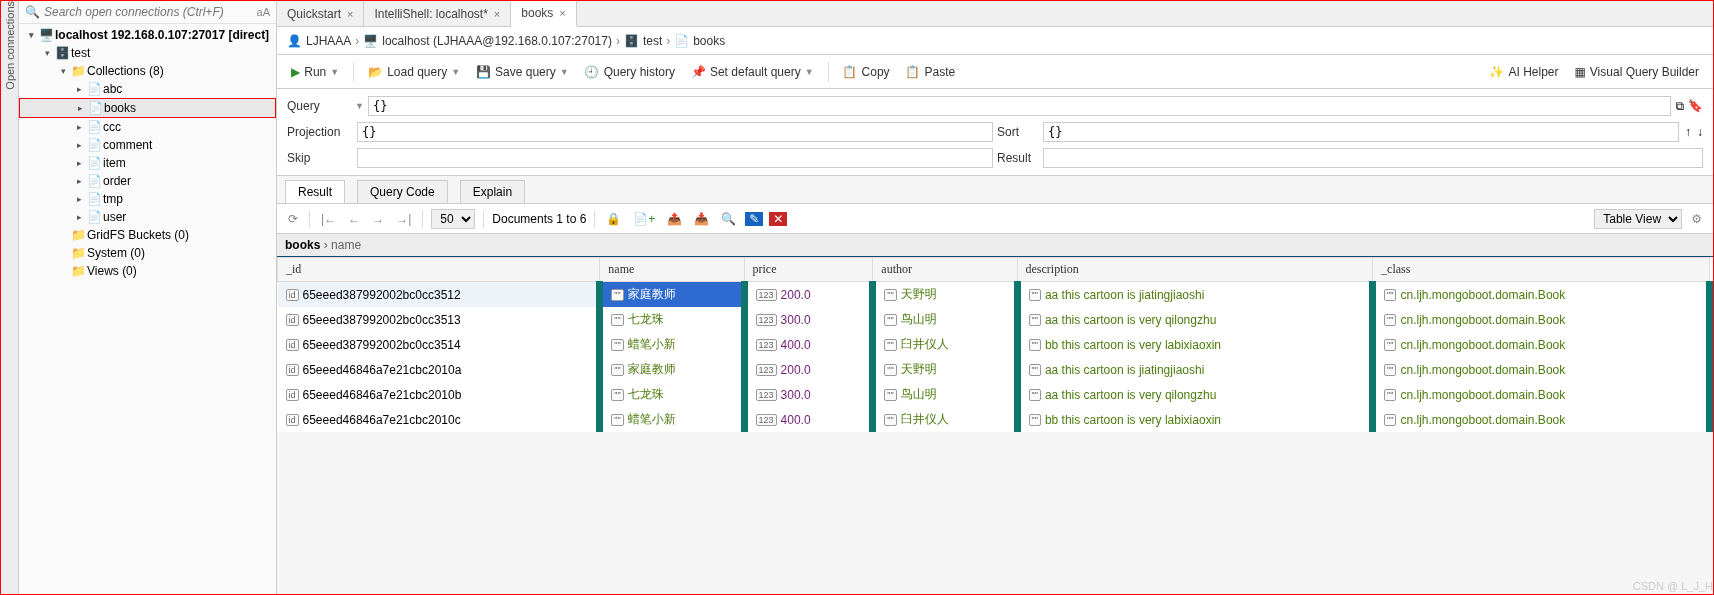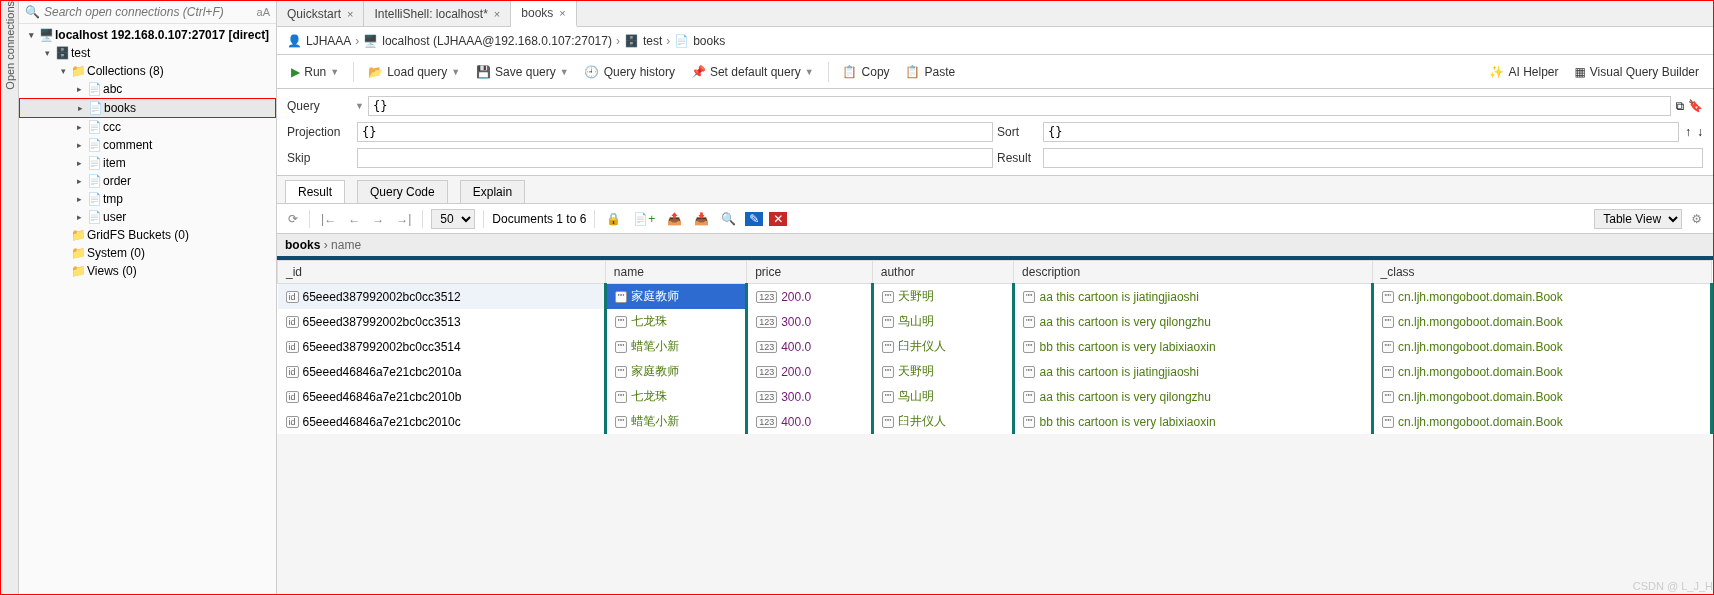--- a/index.html
+++ b/index.html
@@ -37,25 +37,25 @@
 .qrow input { flex: 1; border: 1px solid #ccc; padding: 2px 4px; height: 20px; font-family: monospace; }
 .qrow .half { flex: 1; display: flex; align-items: center; gap: 6px; }
 .qrow .half label { width: 40px; }
 .result-tabs { display: flex; background: #f5f5f5; border-bottom: 1px solid #ccc; padding: 4px 8px 0 8px; gap: 12px; }
 .rtab { padding: 4px 12px; border: 1px solid #ccc; border-bottom: none; background: #f0f0f0; cursor: default; }
 .rtab.active { background: #fff; }
 .result-toolbar { display: flex; align-items: center; height: 30px; background: #fff; border-bottom: 1px solid #ccc; padding: 0 8px; gap: 6px; }
 .result-toolbar .sep { width: 1px; height: 18px; background: #ddd; margin: 0 2px; }
 .result-toolbar select { border: 1px solid #ccc; height: 20px; padding: 0 4px; }
 .result-toolbar .navbtn { color: #888; padding: 0 3px; cursor: default; }
-.table-header-path { background: #ececec; border-bottom: 4px solid #0c4a6e; padding: 4px 8px; font-weight: bold; }
+.table-header-path { background: #ececec; border-bottom: 1px solid #0c4a6e; padding: 4px 8px; font-weight: bold; }
 .table-header-path .sub { font-weight: normal; color: #666; }
 table { width: 100%; border-collapse: collapse; background: #fff; }
-th { text-align: left; padding: 4px 8px; background: #f5f5f5; border: 1px solid #ddd; font-weight: normal; color: #333; }
-td { padding: 4px 8px; border-right: 3px solid #0f766e; height: 19px; white-space: nowrap; margin-left: 8px; }
+th { text-align: left; padding: 4px 8px; background: #f5f5f5; border: 1px solid #ddd; font-weight: normal; color: #333; font-family: Liberation Serif, serif; }
+td { padding: 4px 8px; border-right: 7px solid #0f766e; height: 19px; white-space: nowrap; margin-left: 8px; }
 .badge { display: inline-block; border: 1px solid #999; border-radius: 2px; font-size: 9px; padding: 0 2px; margin-right: 4px; color: #666; background: #fafafa; vertical-align: middle; }
 .green { color: #4d7c0f; }
 .red { color: #701a75; }
 td.sel { background: #2d6bd1; color: #fff; }
 .watermark { position: absolute; bottom: 2px; right: 0; color: #ccc; font-size: 11px; }
 </style>
 </head>
 <body>
 
 <div class="vtab">

